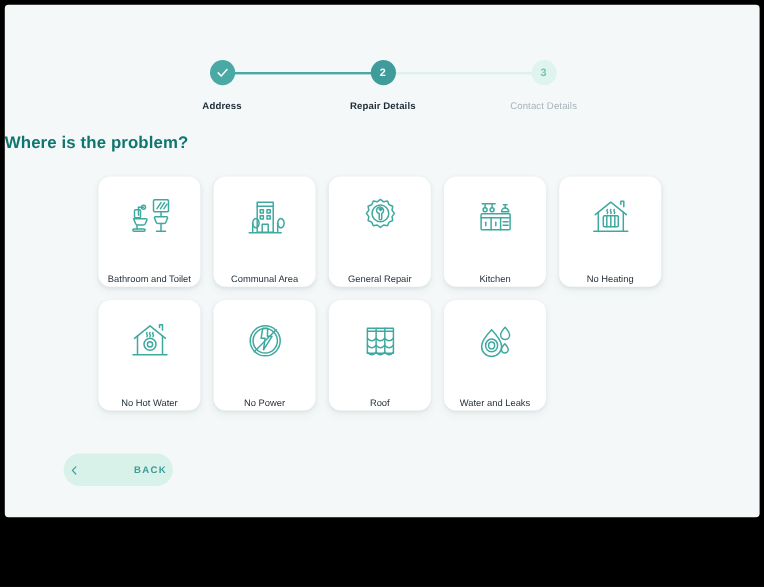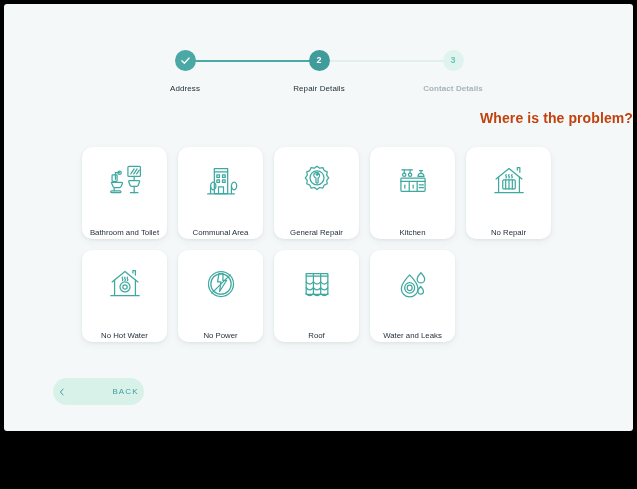--- a/index.html
+++ b/index.html
@@ -75,33 +75,33 @@
   .bullet.complete { background: #4aa9a4; color: #ffffff; }
   .bullet.current  { background: #3f9c9a; color: #ffffff; }
   .bullet.upcoming { background: #dff3ef; color: #6fc3b6; }
   .bullet svg { display: block; }
 
   .step-label {
     margin-top: 13px;
     font-size: 8px;
     letter-spacing: 0.1px;
   }
-  .step-label.active   { color: #1d2b36; font-weight: 400; }
-  .step-label.inactive { color: #a7b3bb; font-weight: 700; }
+  .step-label.active   { color: #1d2b36; font-weight: 700; }
+  .step-label.inactive { color: #a7b3bb; font-weight: 400; }
 
   
   .heading {
     position: absolute;
     top: 106px;
     left: 0;
     width: 100%;
-    text-align: right;
+    text-align: left;
     font-size: 14px;
     font-weight: 700;
-    color: #c2410c;
+    color: #0f766e;
     letter-spacing: 0.1px;
   }
 
   
   .grid {
     position: absolute;
     left: 78px;
     top: 143px;
     width: 482px;
     display: flex;
@@ -156,21 +156,21 @@
     border: none;
     display: flex;
     align-items: center;
     justify-content: center;
     gap: 4px;
     cursor: pointer;
     padding: 0;
   }
   .back-label {
     font-size: 8px;
-    font-weight: 400;
+    font-weight: 700;
     letter-spacing: 1.1px;
     color: #3f9c9a;
     padding-left: 42px;
   }
   .chev { display: block; }
 </style>
 </head>
 <body>
 
 <div class="screen">
@@ -292,21 +292,21 @@
           <path d="M7 38 h34"></path>
           <rect x="16.5" y="22.5" width="15" height="11" rx="1.2"></rect>
           <path d="M20 22.5 v11"></path>
           <path d="M24 22.5 v11"></path>
           <path d="M28 22.5 v11"></path>
           <path d="M20.5 20.3 q.9 -1 0 -2 q-.9 -1 0 -2"></path>
           <path d="M24 20.3 q.9 -1 0 -2 q-.9 -1 0 -2"></path>
           <path d="M27.5 20.3 q.9 -1 0 -2 q-.9 -1 0 -2"></path>
         </svg>
       </div>
-      <div class="card-label">No Repair</div>
+      <div class="card-label">No Heating</div>
     </div>
 
     <div class="card">
       <div class="card-icon">
         <svg viewBox="0 0 48 48" fill="none" stroke="#3fa9a0" stroke-width="1.5" stroke-linecap="round" stroke-linejoin="round">
           <path d="M8.5 21.5 L24 9 L39.5 21.5"></path>
           <path d="M11.5 19.2 V37.5"></path>
           <path d="M36.5 19.2 V37.5"></path>
           <path d="M33.5 10.7 v-2.7 h3 v5.2"></path>
           <path d="M7 38 h34"></path>

